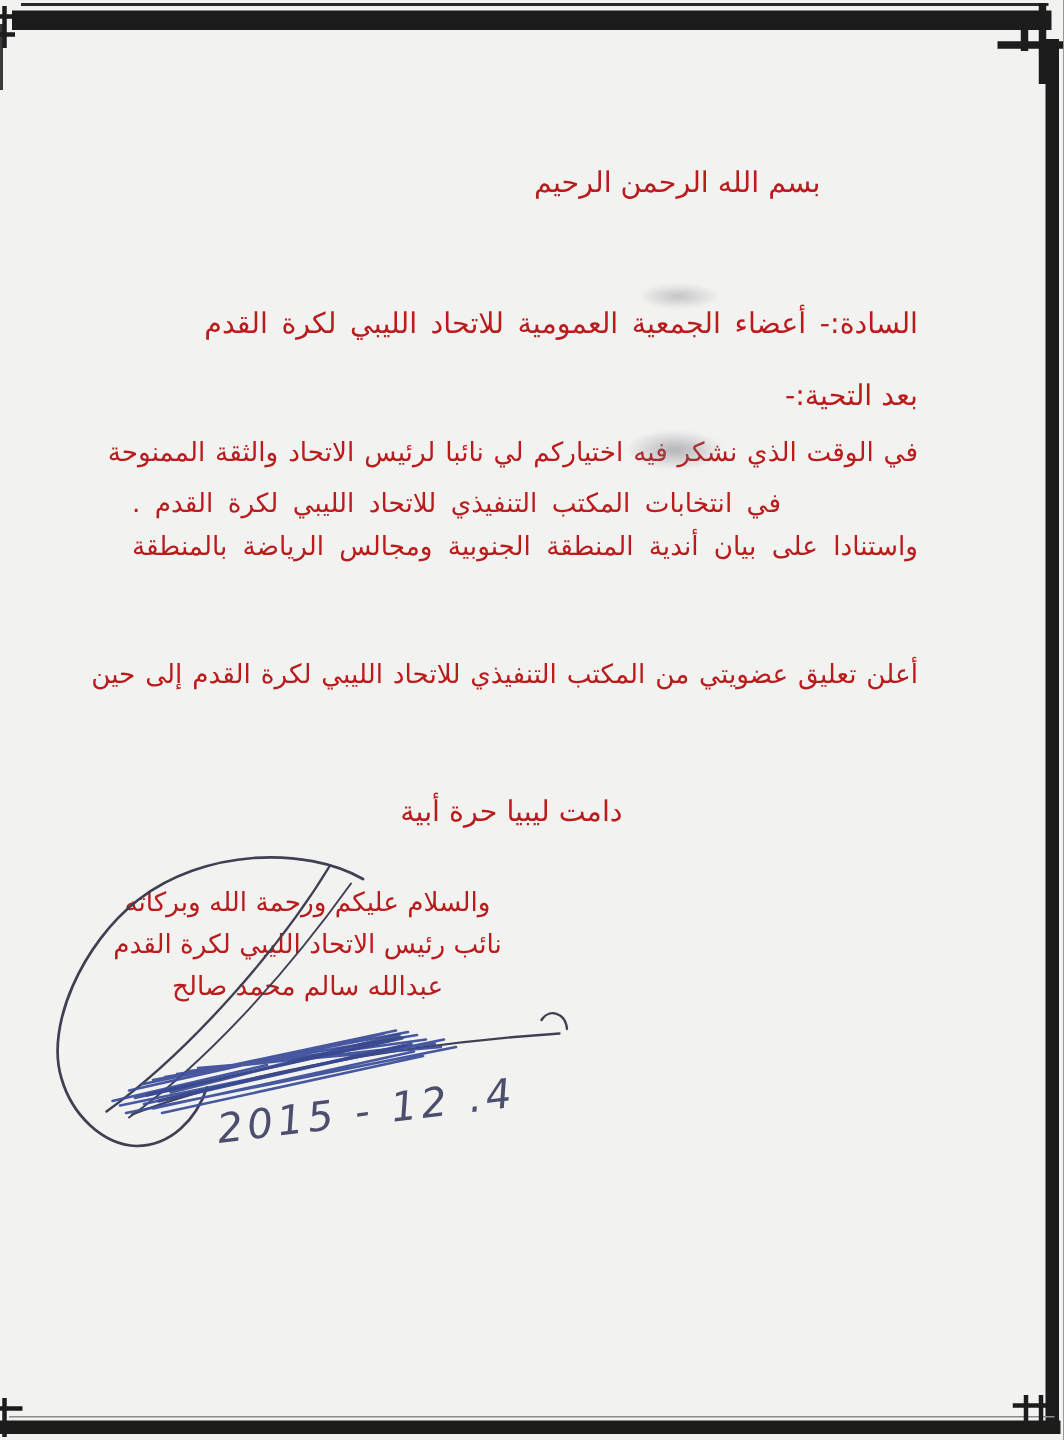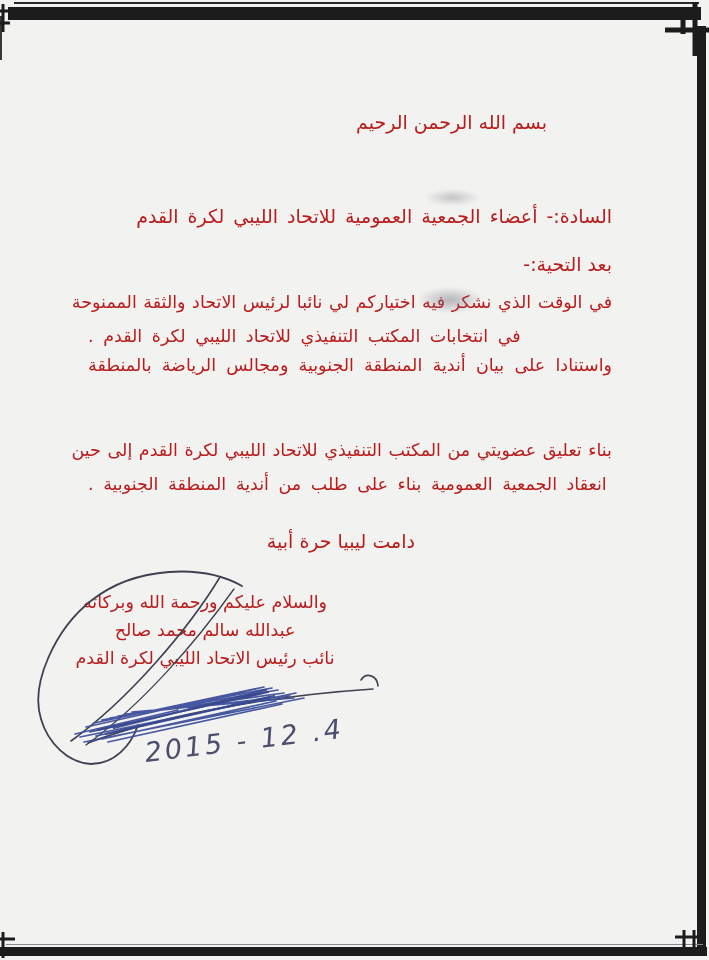--- a/index.html
+++ b/index.html
@@ -81,30 +81,29 @@
   <div class="para p1">
     <div class="pline just">في الوقت الذي نشكر فيه اختياركم لي نائبا لرئيس الاتحاد والثقة الممنوحة</div>
     <div class="pline">في انتخابات المكتب التنفيذي للاتحاد الليبي لكرة القدم .</div>
   </div>
 
   <div class="para p2">
     <div class="pline just">واستنادا على بيان أندية المنطقة الجنوبية ومجالس الرياضة بالمنطقة</div>
   </div>
 
   <div class="para p3">
-    <div class="pline just">بناء تعليق عضويتي من المكتب التنفيذي للاتحاد الليبي لكرة القدم إلى حين</div>
-    <div class="pline">انعقاد الجمعية العمومية بناء على طلب من أندية المنطقة الجنوبية .</div>
+    <div class="pline just">أعلن تعليق عضويتي من المكتب التنفيذي للاتحاد الليبي لكرة القدم إلى حين</div>
   </div>
 
   <div class="txt slogan">دامت ليبيا حرة أبية</div>
 
   <div class="closing-block">
     <div class="cline">والسلام عليكم ورحمة الله وبركاته</div>
+    <div class="cline">نائب رئيس الاتحاد الليبي لكرة القدم</div>
     <div class="cline">عبدالله سالم محمد صالح</div>
-    <div class="cline">نائب رئيس الاتحاد الليبي لكرة القدم</div>
   </div>
 
   <div class="smudge smudge-1"></div>
   <div class="smudge smudge-2"></div>
 
   <svg class="sig" viewBox="0 0 365 218">
     <g fill="none" stroke-linecap="round">
       <path stroke="#3f4052" stroke-width="1.8" d="M214 24 C175 2 108 4 64 38 C27 67 2 122 13 157 C20 181 40 201 63 202 C86 202 103 184 110 163"></path>
       <path stroke="#3f4052" stroke-width="1.6" d="M192 15 C160 68 100 138 43 179"></path>
       <path stroke="#3f4052" stroke-width="1.3" d="M206 27 C168 80 114 143 58 183"></path>

